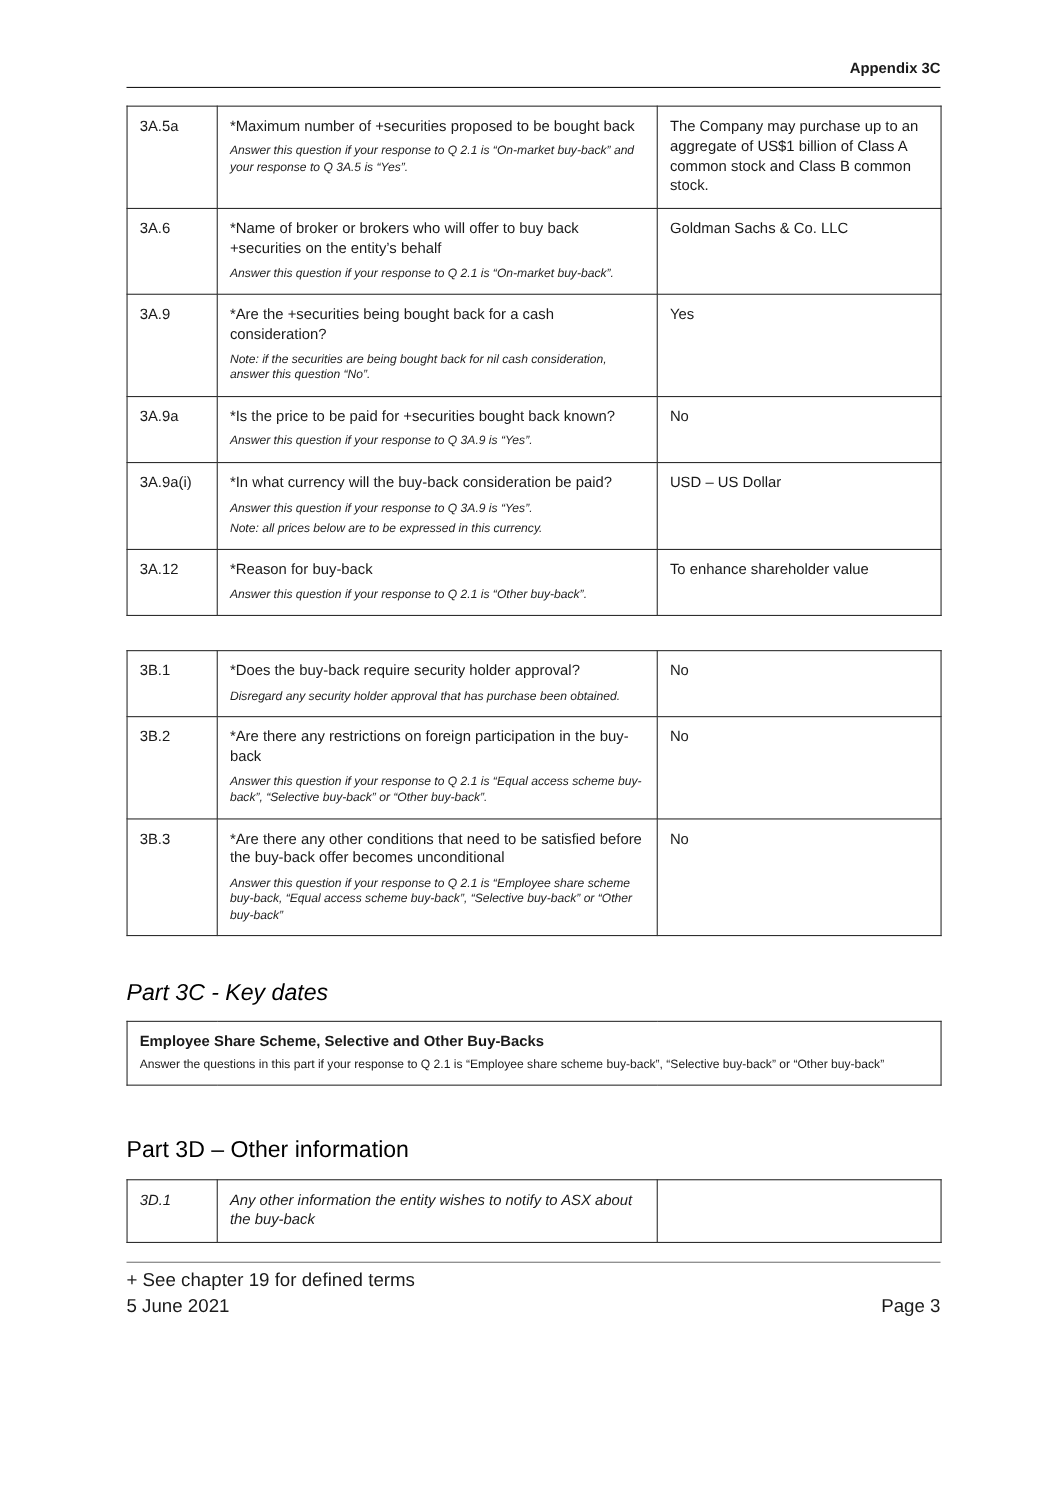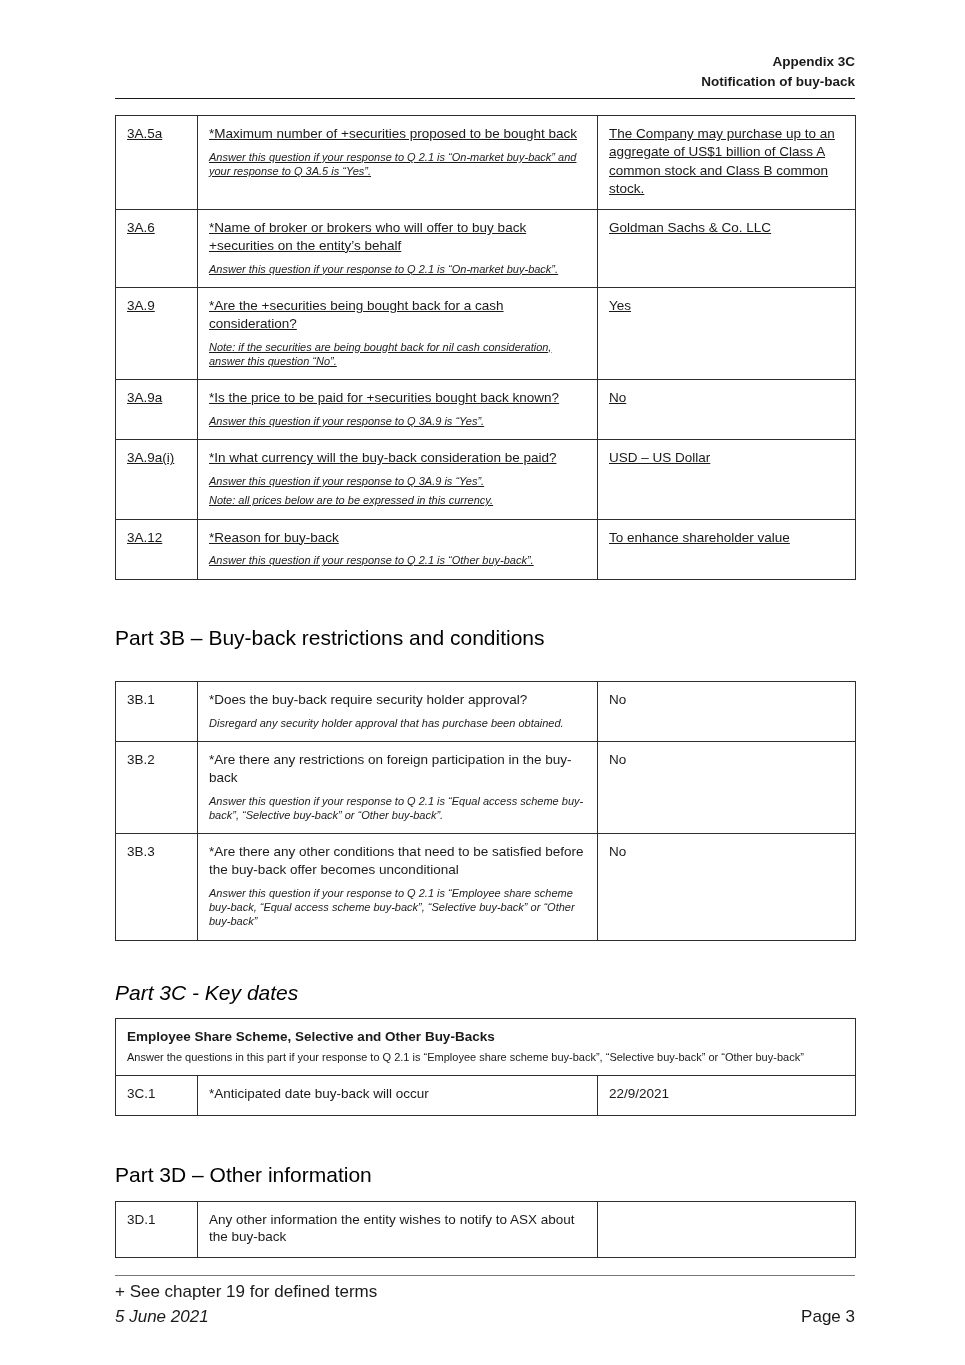--- a/index.html
+++ b/index.html
@@ -50,52 +50,51 @@
     color: #222;
   }
   .question-note + .question-note { margin-top: 5px; }
   .answer-text { font-size: 13.5px; line-height: 1.35; }
   
   .part-heading {
     font-size: 21px;
     font-weight: normal;
     color: #000;
   }
-  .h-3a-gap { margin-top: 16px; text-decoration: underline; }
+  .h-3a-gap { margin-top: 16px; }
   .h-3b { margin: 46px 0 0 0; }
   .t-3b { margin-top: 31px; }
   .h-3c { margin: 40px 0 0 0; font-style: italic; }
   .t-3c { margin-top: 13px; }
   .h-3d { margin: 47px 0 0 0; }
-  .t-3d { margin-top: 14px; }
+  .t-3d { margin-top: 14px; font-style: italic; }
   .banner-title { font-weight: bold; font-size: 13.5px; }
   .banner-note {
     font-size: 11px; line-height: 1.3;
     margin-top: 5px; font-weight: normal;
   }
   td.banner-cell { padding: 8px 12px 9px 11px; }
   
   .doc-footer {
     margin-top: 17px;
     border-top: 1px solid #777;
     padding-top: 4px;
     font-size: 17px;
     line-height: 1.45;
   }
   .footer-row2 { display: flex; justify-content: space-between; }
-  .footer-date { font-style: italic; }
+  .footer-date { }
 </style>
 </head>
 <body>
 
 <div class="page">
 
   <div class="doc-header">
     <div>Appendix 3C</div>
-    <div>Notification of buy-back</div>
   </div>
 
   <table class="form-table h-3a-gap">
     <colgroup>
         <col class="c-code">
         <col class="c-question">
         <col class="c-answer">
       </colgroup>
     <tbody>
       <tr>
@@ -155,21 +154,20 @@
           <div class="question-text">*Reason for buy-back</div>
           <div class="question-note">Answer this question if your response to Q 2.1 is “Other buy-back”.</div>
         </td>
         <td>
             <div class="answer-text">To enhance shareholder value</div>
           </td>
       </tr>
     </tbody>
   </table>
 
-  <h2 class="part-heading h-3b">Part 3B – Buy-back restrictions and conditions</h2>
 
   <table class="form-table t-3b">
     <colgroup>
         <col class="c-code">
         <col class="c-question">
         <col class="c-answer">
       </colgroup>
     <tbody>
       <tr>
         <td><span>3B.1</span></td>
@@ -211,29 +209,20 @@
         <col class="c-code">
         <col class="c-question">
         <col class="c-answer">
       </colgroup>
     <tbody>
       <tr>
         <td class="banner-cell" colspan="3">
           <div class="banner-title">Employee Share Scheme, Selective and Other Buy-Backs</div>
           <div class="banner-note">Answer the questions in this part if your response to Q 2.1 is “Employee share scheme buy-back”, “Selective buy-back” or “Other buy-back”</div>
         </td>
-      </tr>
-      <tr>
-        <td><span>3C.1</span></td>
-        <td>
-          <div class="question-text">*Anticipated date buy-back will occur</div>
-        </td>
-        <td>
-            <div class="answer-text">22/9/2021</div>
-          </td>
       </tr>
     </tbody>
   </table>
 
   <h2 class="part-heading h-3d">Part 3D – Other information</h2>
 
   <table class="form-table t-3d">
     <colgroup>
         <col class="c-code">
         <col class="c-question">

